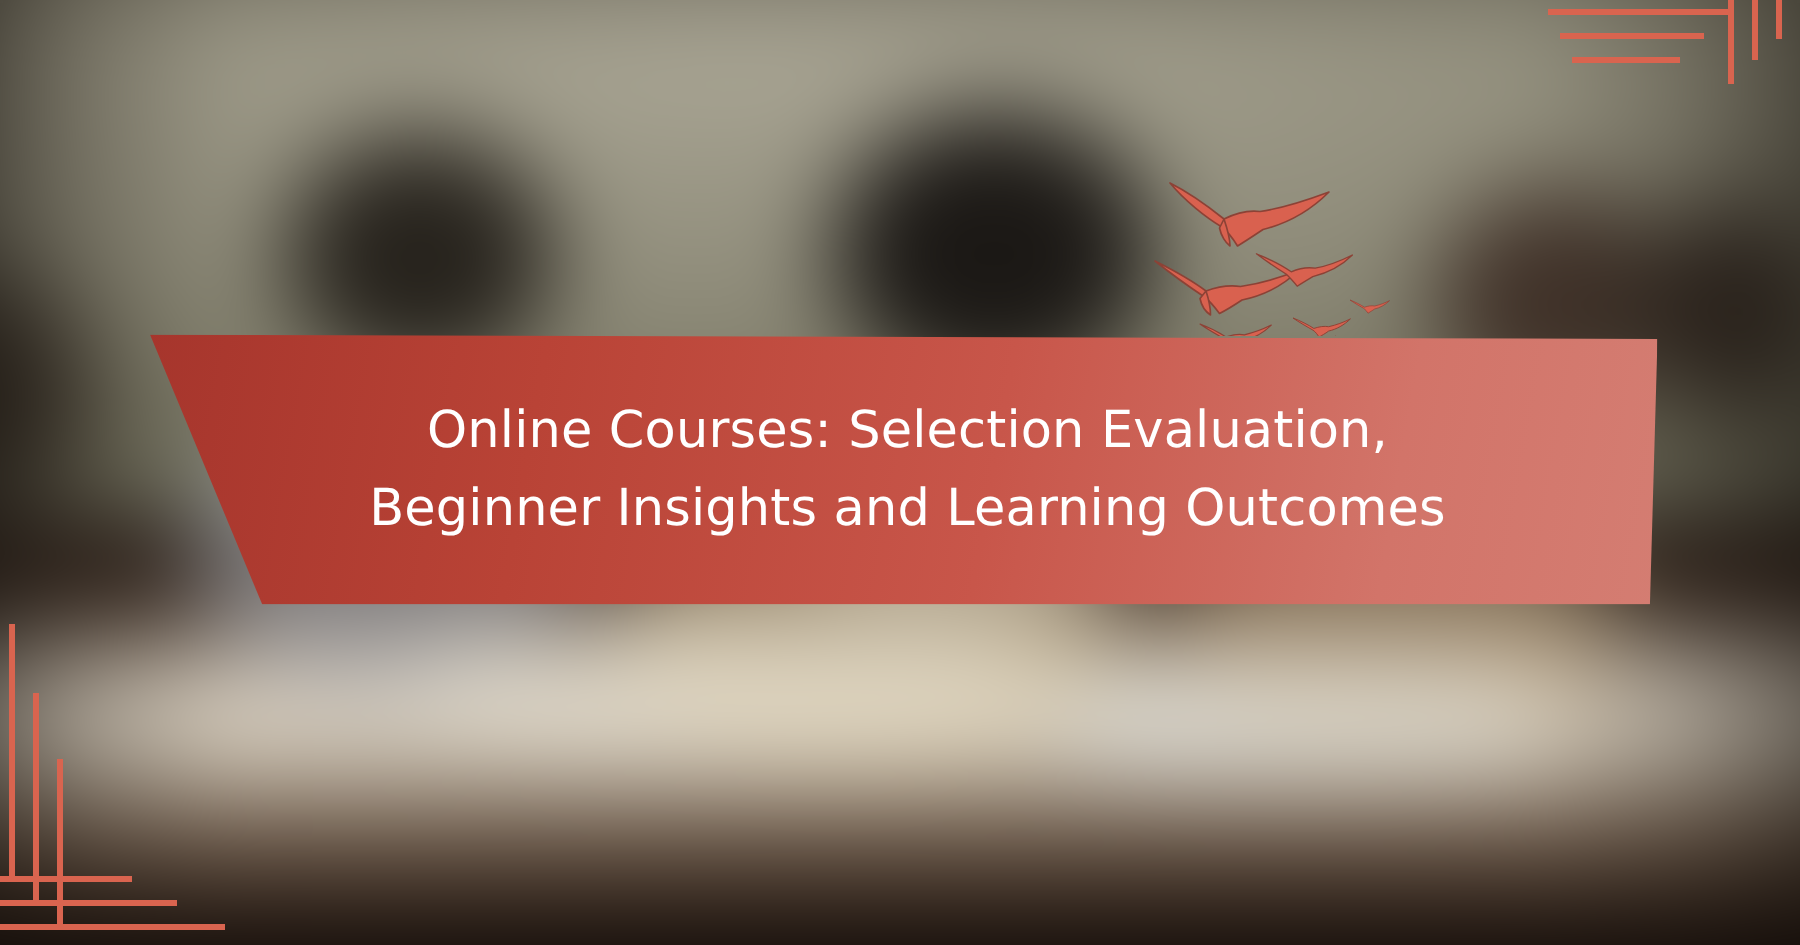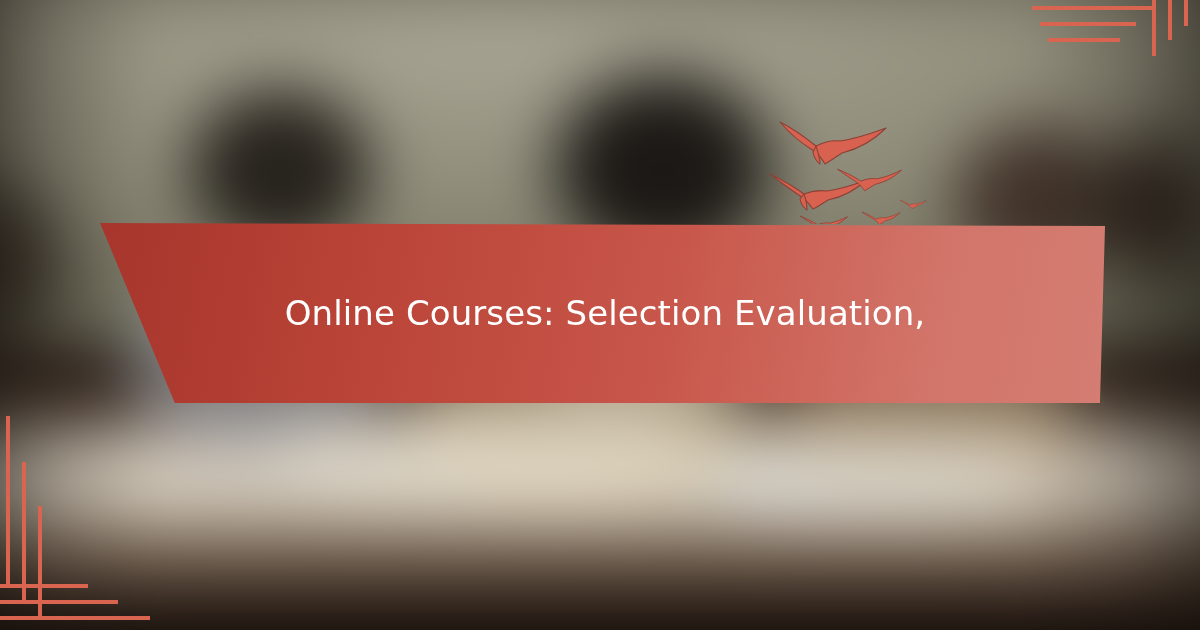--- a/index.html
+++ b/index.html
@@ -232,16 +232,17 @@
     <div class="bracket bl-v bl-v3"></div>
     <div class="bracket bl-h bl-h1"></div>
     <div class="bracket bl-h bl-h2"></div>
     <div class="bracket bl-h bl-h3"></div>
   </div>
 
   <div class="banner">
     <div class="banner-shape"></div>
     <div class="banner-text">
       <div class="title-line">Online Courses: Selection Evaluation,</div>
+      <div class="title-line">Beginner Insights and Learning Outcomes</div>
     </div>
   </div>
 
 </div>
 
 </body></html>

